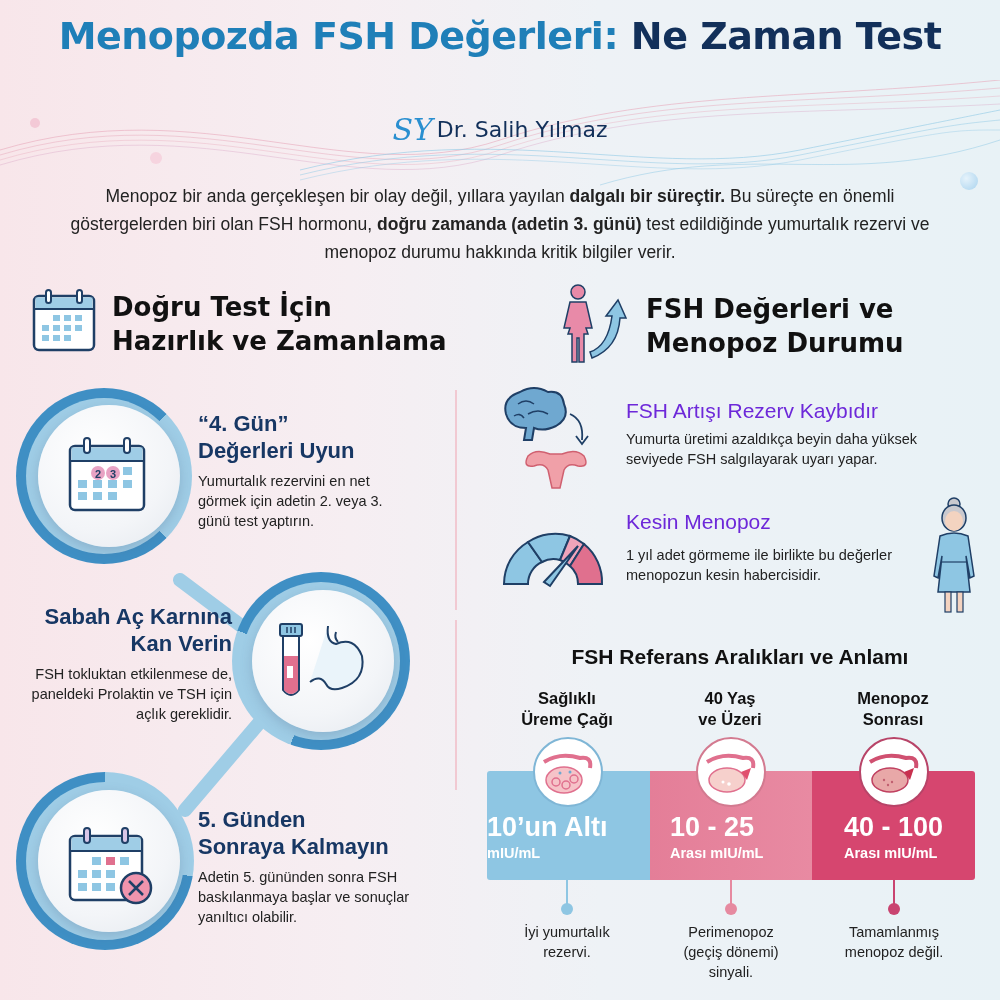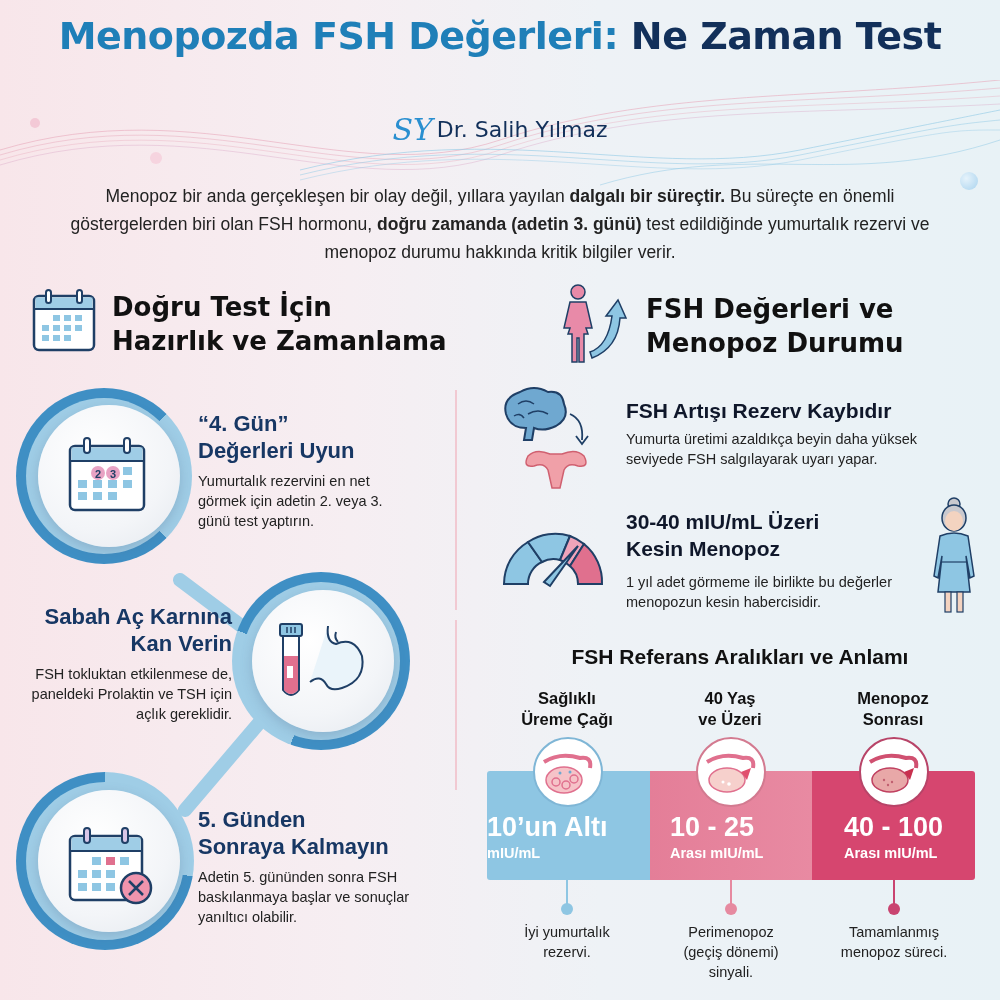--- a/index.html
+++ b/index.html
@@ -36,21 +36,21 @@
   .divider2 { left: 455px; top: 620px; width: 2px; height: 170px; background: #f1c9d2; }
   
   .ring { border-radius: 50%; }
   .step-title { font-size: 22px; font-weight: bold; color: #173764; line-height: 27px; }
   .step-text { font-size: 14.5px; line-height: 20px; color: #222; }
   .inner-circle {
     background: radial-gradient(circle at 40% 35%, #ffffff 0%, #f3f5f8 60%, #e4e8ee 100%);
     box-shadow: 0 4px 12px rgba(80,100,130,0.25);
   }
   
-  .r-title { font-size: 21px; font-weight: bold; color: #0f172a; line-height: 27px; }
+  .r-title { font-size: 21px; font-weight: normal; color: #6d28d9; line-height: 27px; }
   .r-text { font-size: 14.5px; line-height: 20px; color: #222; }
   .ref-title { left: 480px; width: 520px; text-align: center; top: 645px; font-size: 21px; font-weight: bold; color: #111; }
   .col-head { width: 160px; text-align: center; font-size: 16.5px; font-weight: bold; line-height: 21px; color: #111; }
   .band { top: 771px; height: 109px; }
   .band-val { width: 162px; text-align: left; color: #fff; font-weight: bold; }
   .band-val .big { font-size: 27px; line-height: 32px; display: block; margin-top: 40px; }
   .band-val .unit { font-size: 14.5px; line-height: 20px; display: block; }
   .ov-circle { width: 70px; height: 70px; border-radius: 50%; background: #fff; top: 737px; }
   .stem { width: 2px; height: 26px; top: 880px; }
   .dot { width: 12px; height: 12px; border-radius: 50%; top: 903px; }
@@ -227,21 +227,20 @@
 
 <svg class="abs" style="left:498px;top:524px;width:110px;height:64px" viewBox="0 0 110 64">
   <path d="M6 60 A49 49 0 0 1 30 18 L44 38 A24 24 0 0 0 30 60 Z" fill="#8ec6e3" stroke="#1f3f66" stroke-width="2"></path>
   <path d="M30 18 A49 49 0 0 1 72 12 L62 36 A24 24 0 0 0 44 38 Z" fill="#8ec6e3" stroke="#1f3f66" stroke-width="2"></path>
   <path d="M72 12 A49 49 0 0 1 86 20 L72 42 A24 24 0 0 0 62 36 Z" fill="#f0a4ba" stroke="#1f3f66" stroke-width="2"></path>
   <path d="M86 20 A49 49 0 0 1 104 60 L80 60 A24 24 0 0 0 72 42 Z" fill="#e0708e" stroke="#1f3f66" stroke-width="2"></path>
   <path d="M46 58 L80 22 L52 62 Z" fill="#8ec6e3" stroke="#1f3f66" stroke-width="2"></path>
 </svg>
 <div class="abs" style="left:626px;top:508px;width:320px;">
   <div class="r-title">
-    <div>30-40 mIU/mL Üzeri</div>
     <div>Kesin Menopoz</div>
   </div>
   <div class="r-text" style="margin-top:10px;width:310px;">1 yıl adet görmeme ile birlikte bu değerler menopozun kesin habercisidir.</div>
 </div>
 <svg class="abs" style="left:930px;top:496px;width:48px;height:120px" viewBox="0 0 48 120">
   <circle cx="24" cy="8" r="6" fill="#c9c9cf" stroke="#1f3f66" stroke-width="1.5"></circle>
   <ellipse cx="24" cy="22" rx="12" ry="13" fill="#c9c9cf" stroke="#1f3f66" stroke-width="1.5"></ellipse>
   <ellipse cx="24" cy="25" rx="9" ry="10" fill="#f3d3c0"></ellipse>
   <path d="M10 40 Q24 34 38 40 L44 80 L40 82 L36 60 L40 96 L8 96 L12 60 L8 82 L4 80 Z" fill="#8ec6e3" stroke="#1f3f66" stroke-width="1.5"></path>
   <line x1="12" y1="66" x2="36" y2="66" stroke="#1f3f66" stroke-width="1.2"></line>
@@ -311,13 +310,13 @@
 
 <div class="abs stem" style="left:566px;background:#8ec6e3;"></div>
 <div class="abs stem" style="left:730px;background:#e68aa0;"></div>
 <div class="abs stem" style="left:893px;background:#c94470;"></div>
 <div class="abs dot" style="left:561px;background:#8ec6e3;"></div>
 <div class="abs dot" style="left:725px;background:#e68aa0;"></div>
 <div class="abs dot" style="left:888px;background:#c94470;"></div>
 
 <div class="abs meaning" style="left:487px;width:160px;padding:0 20px;">İyi yumurtalık rezervi.</div>
 <div class="abs meaning" style="left:651px;width:160px;padding:0 26px;">Perimenopoz (geçiş dönemi) sinyali.</div>
-<div class="abs meaning" style="left:814px;width:160px;padding:0 14px;">Tamamlanmış menopoz süreci.</div>
+<div class="abs meaning" style="left:814px;width:160px;padding:0 14px;">Tamamlanmış menopoz değil.</div>
 
 </body></html>

